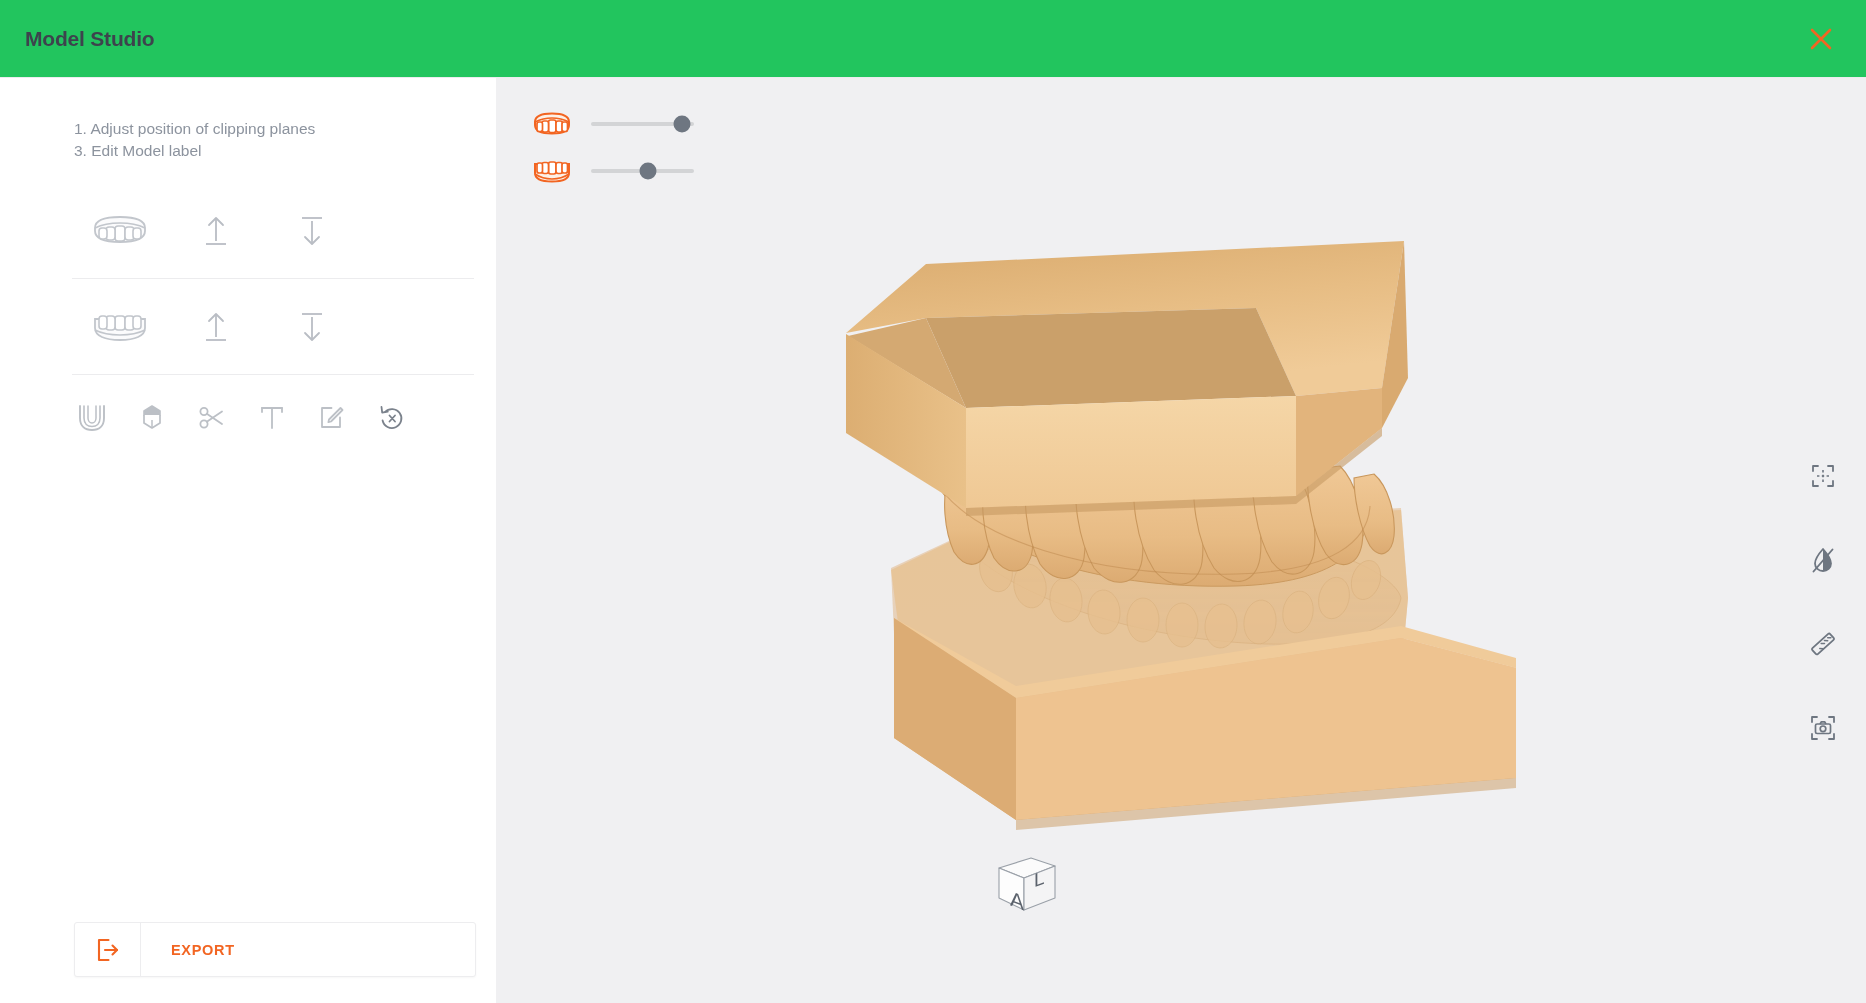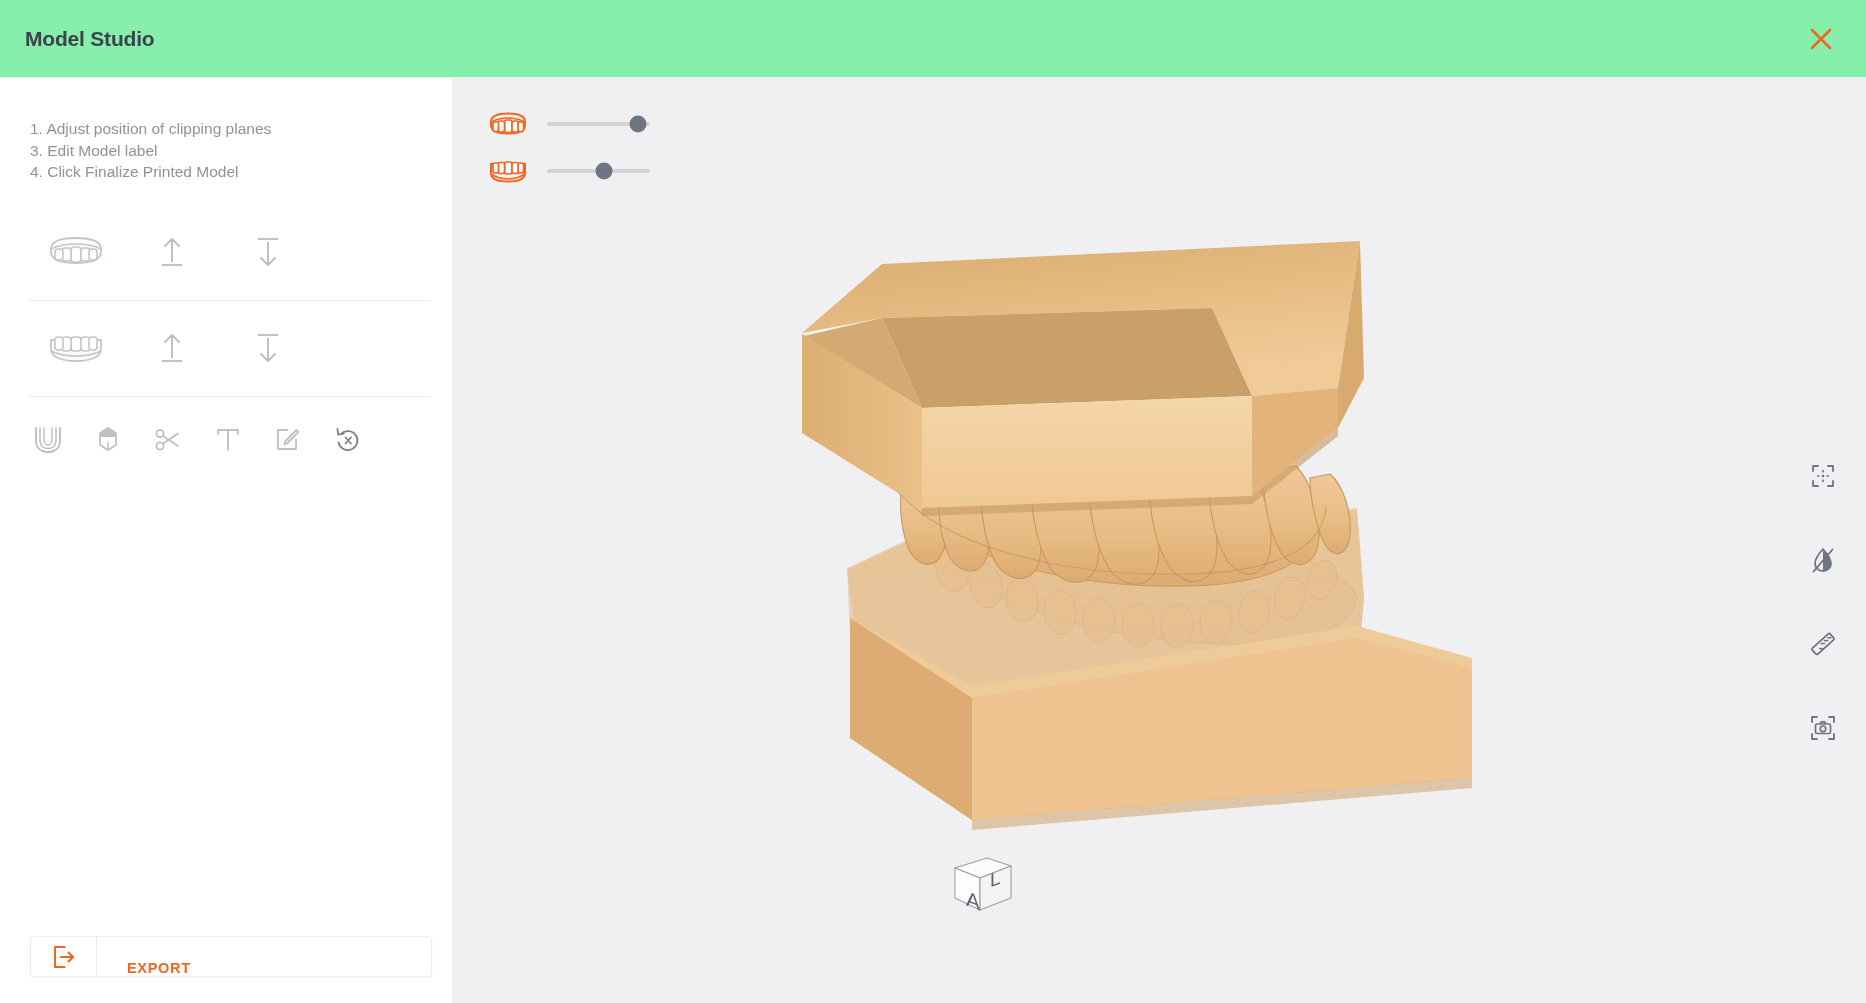--- a/index.html
+++ b/index.html
@@ -7,40 +7,40 @@
     width:1866px; height:1003px;
     font-family:"Liberation Sans", sans-serif;
     background:#ffffff;
     overflow:hidden;
   }
   .app { position:relative; width:1866px; height:1003px; display:flex; flex-direction:column; background:#fff; }
 
   
   .header {
     height:78px; flex:0 0 78px;
-    background:#86efac;
+    background:#22c55e;
     border-bottom:1px solid #ececee;
     display:flex; align-items:center;
     position:relative;
   }
   .header-title {
     margin-left:25px;
     font-size:21px; font-weight:bold; color:#3d434d;
     letter-spacing:-0.2px;
   }
   .close-btn {
     position:absolute; right:22px; top:50%; transform:translateY(-50%);
     width:46px; height:46px; cursor:pointer;
     display:flex; align-items:center; justify-content:center;
     background:transparent; border:none;
   }
   .close-btn svg { display:block; }
 
   
-  .body-wrap { flex:1; display:flex; min-height:0; }
+  .body-wrap { flex:1; display:flex; min-height:0;padding-left:44px; }
 
   
   .sidebar {
     width:452px; flex:0 0 452px;
     background:#ffffff;
     position:relative;
     display:flex; flex-direction:column;
   }
   .instructions {
     margin:40px 0 0 30px;
@@ -74,25 +74,25 @@
   .tool-btn {
     width:44px; height:44px;
     display:flex; align-items:center; justify-content:center;
     cursor:pointer;
   }
 
   .spacer { flex:1; }
 
   .export-btn {
     margin:0 0 26px 30px;
-    width:402px; height:41px;
+    width:402px; height:55px;
     border:1px solid #ededef;
     border-radius:3px;
     background:#ffffff;
-    display:flex; align-items:flex-end;
+    display:flex; align-items:center;
     cursor:pointer;
     box-shadow:0 1px 2px rgba(0,0,0,0.035);
   }
   .export-icon-cell {
     width:66px; height:100%;
     display:flex; align-items:center; justify-content:center;
     border-right:1px solid #ededef;
   }
   .export-label {
     margin-left:30px;
@@ -168,21 +168,20 @@
     </div>
   </div>
 
   <div class="body-wrap">
 
     <div class="sidebar">
 
       <ul class="instructions">
         <li>1. Adjust position of clipping planes</li>
         <li>3. Edit Model label</li>
-        <li>4. Click Finalize Printed Model</li>
       </ul>
 
       <div class="arch-rows">
 
         <div class="arch-row">
           <div class="icon-slot">
             <svg width="58" height="32" viewBox="0 0 58 32">
               <path d="M4 13 C4 5 14 2 29 2 C44 2 54 5 54 13 L54 16 C54 24 44 27 29 27 C14 27 4 24 4 16 Z" fill="#fbfbfc" stroke="#c2c6cc" stroke-width="1.8"></path>
               <path d="M4 13 C12 9 22 8 29 8 C36 8 46 9 54 13" fill="none" stroke="#c2c6cc" stroke-width="1.5"></path>
               <rect x="24" y="11" width="10" height="15" rx="3" fill="#fff" stroke="#c2c6cc" stroke-width="1.6"></rect>

